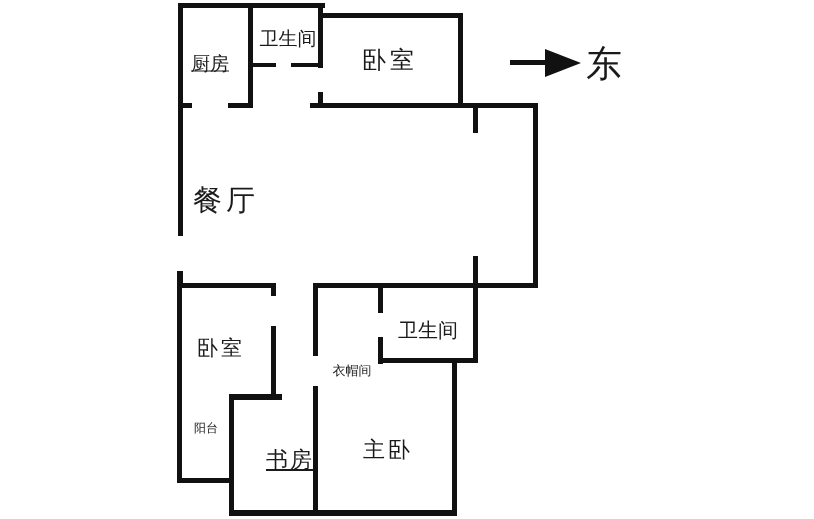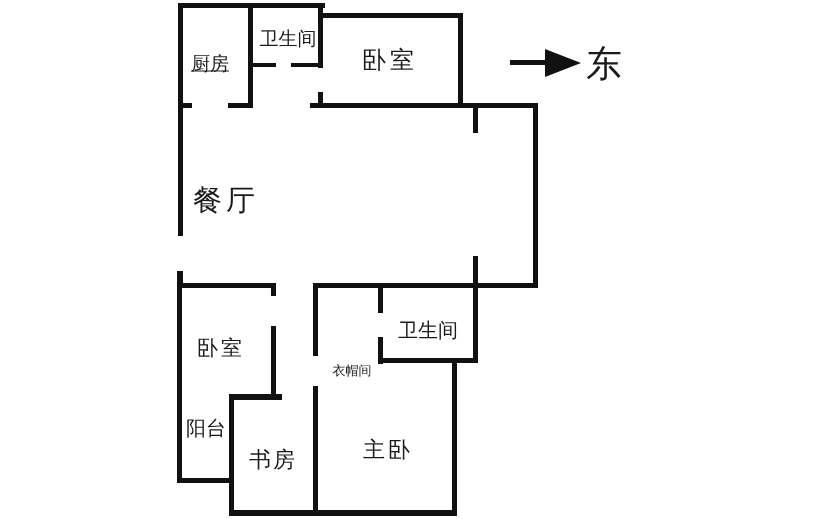--- a/index.html
+++ b/index.html
@@ -63,23 +63,23 @@
 
   <span class="room-label" style="left:226px;top:200px;font-size:29px;letter-spacing:4px;">餐厅</span>
 
 
   <span class="room-label" style="left:221px;top:348px;font-size:21px;letter-spacing:3px;">卧室</span>
 
   <span class="room-label" style="left:352px;top:330px;font-size:13px;margin-top:40px;">衣帽间</span>
 
   <span class="room-label" style="left:428px;top:330px;font-size:20px;">卫生间</span>
 
-  <span class="room-label" style="left:206px;top:428px;font-size:20px;">阳台</span>
+  <span class="room-label" style="left:206px;top:428px;font-size:12px;">阳台</span>
 
-  <span class="room-label" style="left:273px;top:460px;font-size:22px;letter-spacing:2px;">书房</span>
+  <span class="room-label" style="left:290px;top:460px;font-size:22px;letter-spacing:2px;text-decoration:underline;">书房</span>
 
   <span class="room-label" style="left:388px;top:450px;font-size:22px;letter-spacing:3px;text-align:center;">主卧</span>
 
   <div class="compass">
     <div class="compass-shaft"></div>
     <div class="compass-head"></div>
     <span class="compass-label">东</span>
   </div>
 
 </div>

